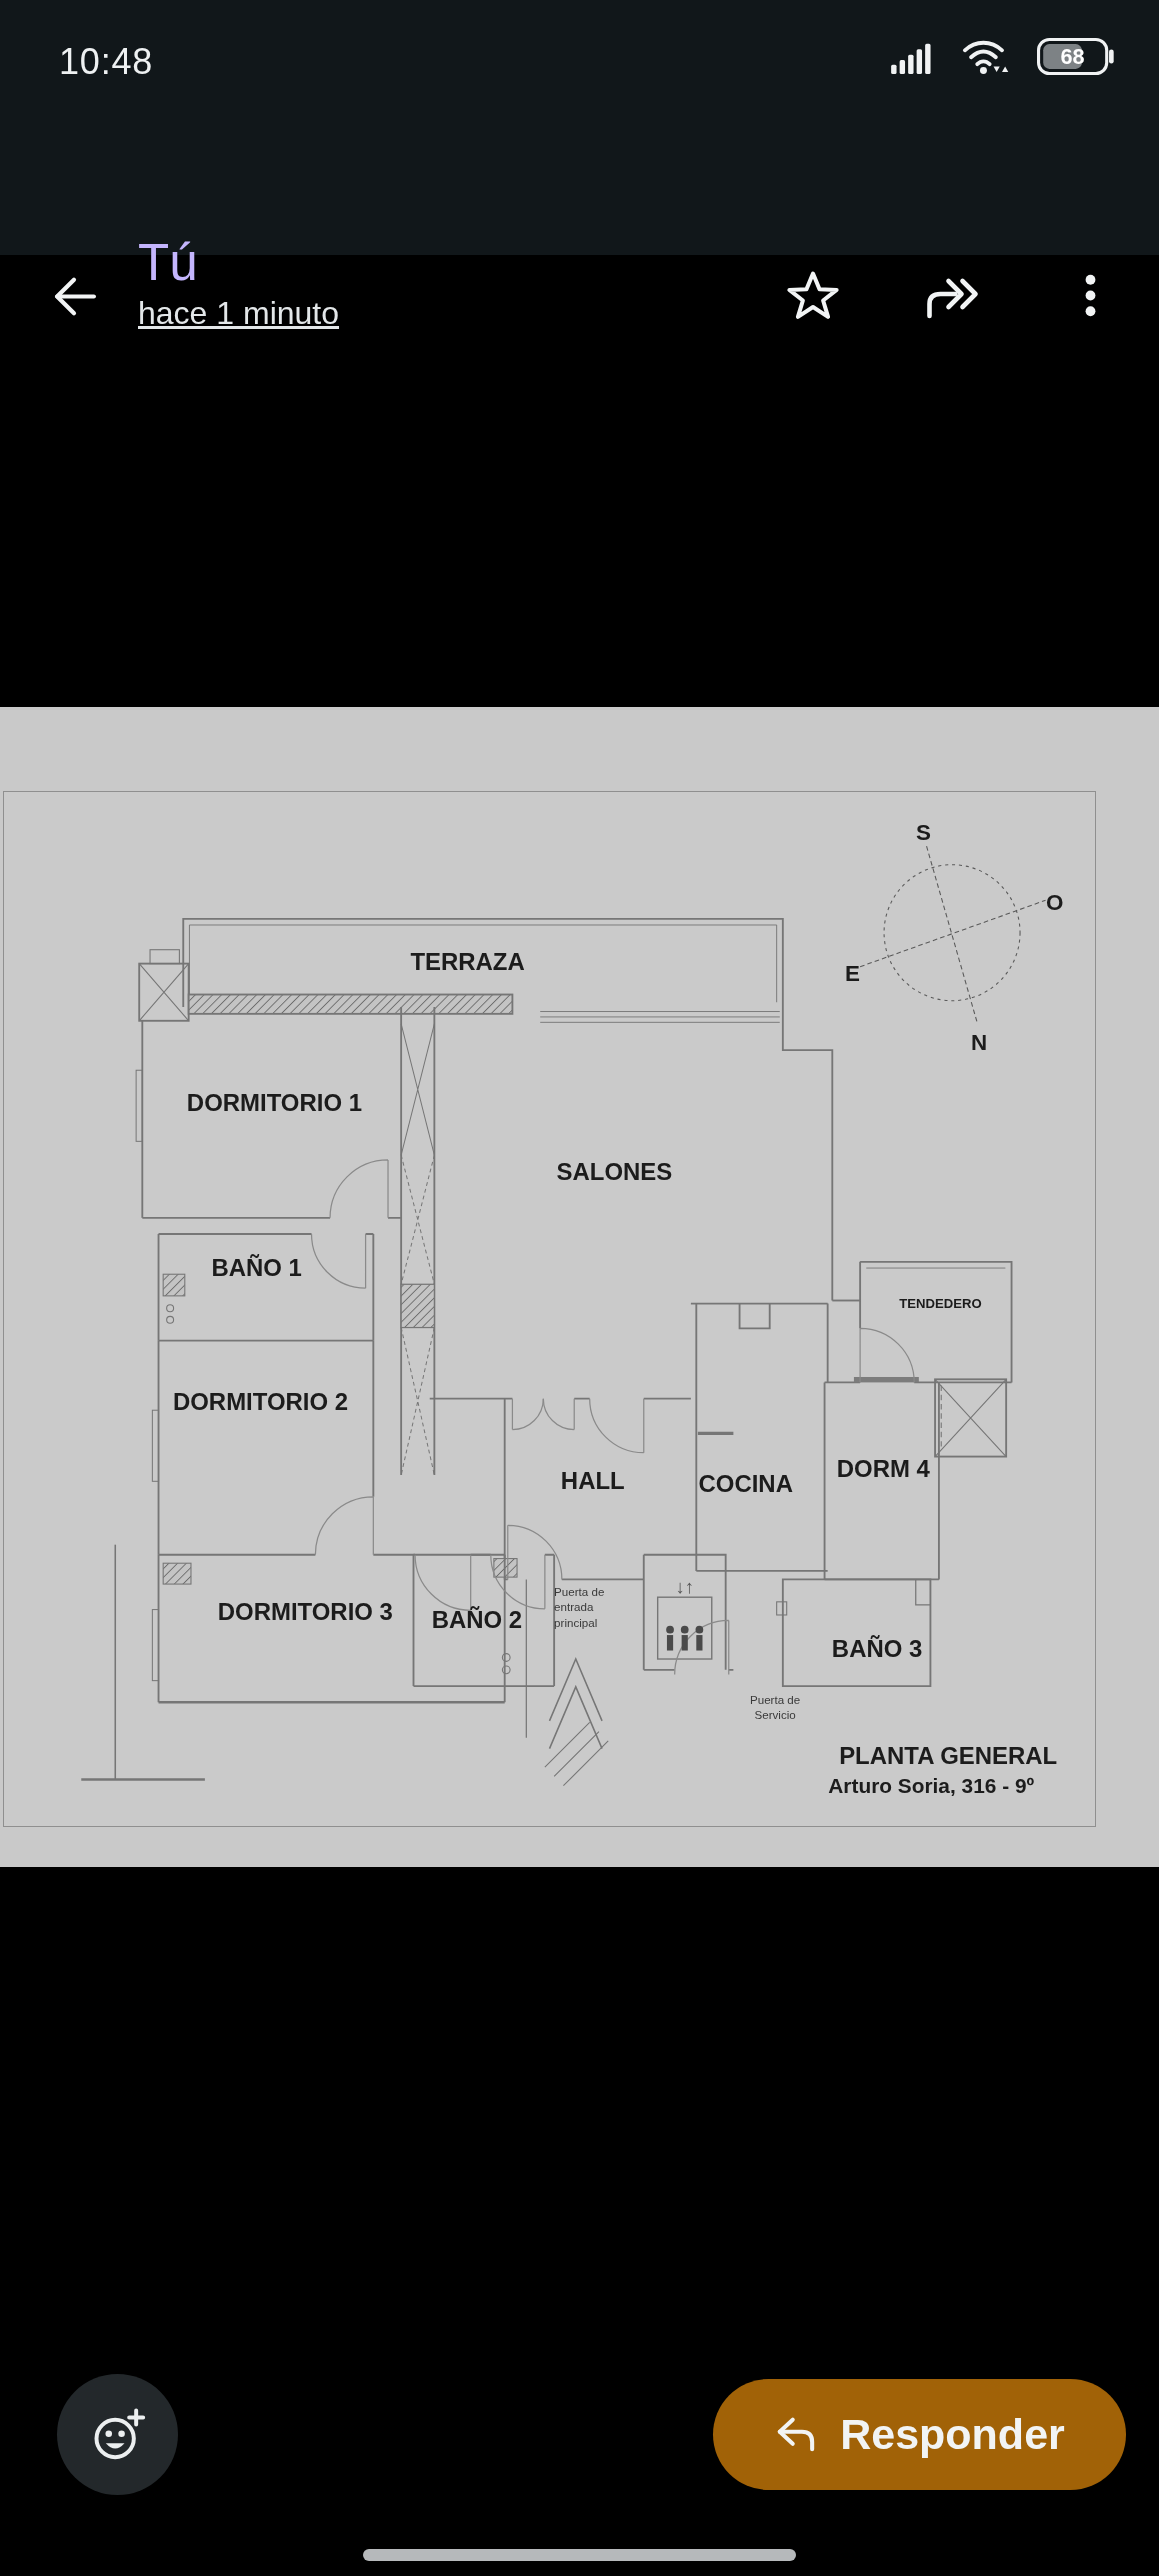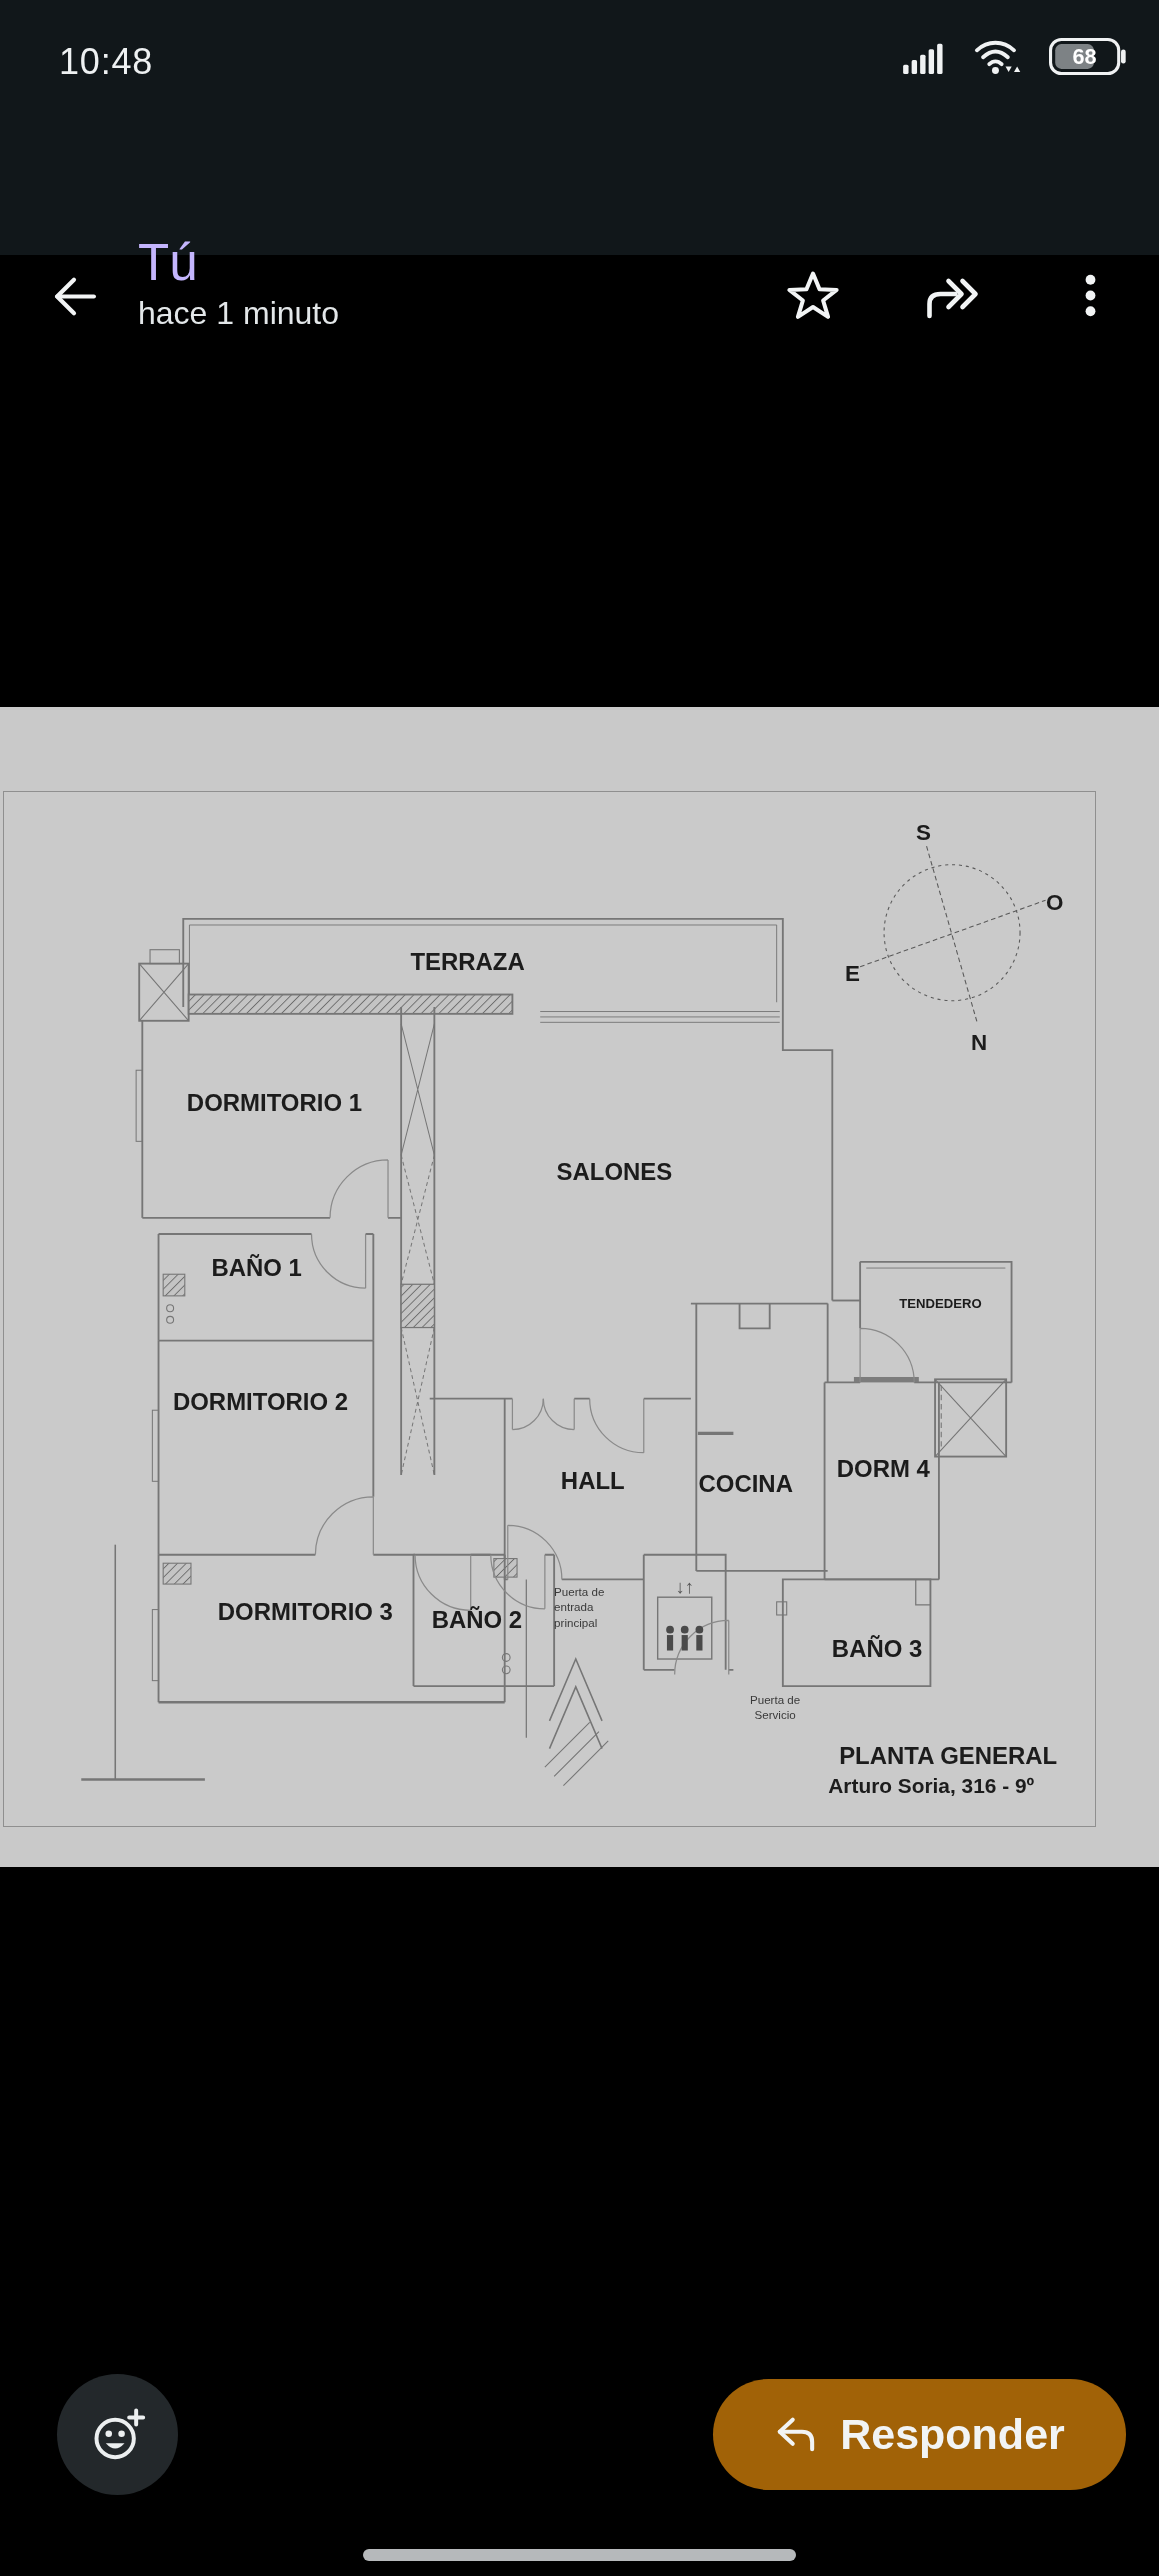--- a/index.html
+++ b/index.html
@@ -5,26 +5,26 @@
   html,body{margin:0;padding:0;}
   body{
     width:1159px;height:2576px;position:relative;background:#000;
     font-family:"Liberation Sans","DejaVu Sans",sans-serif;
     -webkit-font-smoothing:antialiased;overflow:hidden;
   }
   
   .chrome{position:absolute;left:0;top:0;width:1159px;height:255px;background:#11171a;}
   .statusbar{position:absolute;left:0;top:0;width:1159px;height:116px;display:flex;align-items:center;}
   .time{position:absolute;left:59px;top:41px;color:#eef1f2;font-size:36px;letter-spacing:0.8px;}
-  .status-icons{position:absolute;right:31px;top:37px;display:flex;align-items:center;gap:28px;}
+  .status-icons{position:absolute;right:43px;top:37px;display:flex;align-items:center;gap:28px;}
   .appbar{position:absolute;left:0;top:116px;width:1159px;height:139px;}
   .back-btn{position:absolute;left:46px;top:151px;width:59px;height:59px;display:flex;align-items:center;justify-content:center;}
   .titles{position:absolute;left:138px;top:122px;}
   .title{color:#c4b5fd;font-size:51px;line-height:49px;}
-  .subtitle{color:#e3e7e9;font-size:32px;line-height:43px;margin-top:4.6px;}
+  .subtitle{color:#e3e7e9;font-size:32px;line-height:43px;margin-top:4.6px;text-decoration:underline;}
   .appbar-actions{position:absolute;right:36px;top:147px;display:flex;align-items:center;gap:74px;}
   .icon-btn{width:65px;height:65px;display:flex;align-items:center;justify-content:center;}
   
   .photo{position:absolute;left:0;top:707px;width:1159px;height:1160px;background:#c9c9c9;}
   .plan-frame{position:absolute;left:3.1px;top:84px;width:1091px;height:1034px;border:1.5px solid #8f8f8f;background:#cacaca;}
   .plan-frame svg{display:block;width:100%;height:100%;}
   
   .emoji-btn{position:absolute;left:57px;top:2374px;width:121px;height:121px;border-radius:50%;
     background:#23282b;display:flex;align-items:center;justify-content:center;}
   .reply-btn{position:absolute;left:713px;top:2379px;width:413px;height:111px;border-radius:56px;

